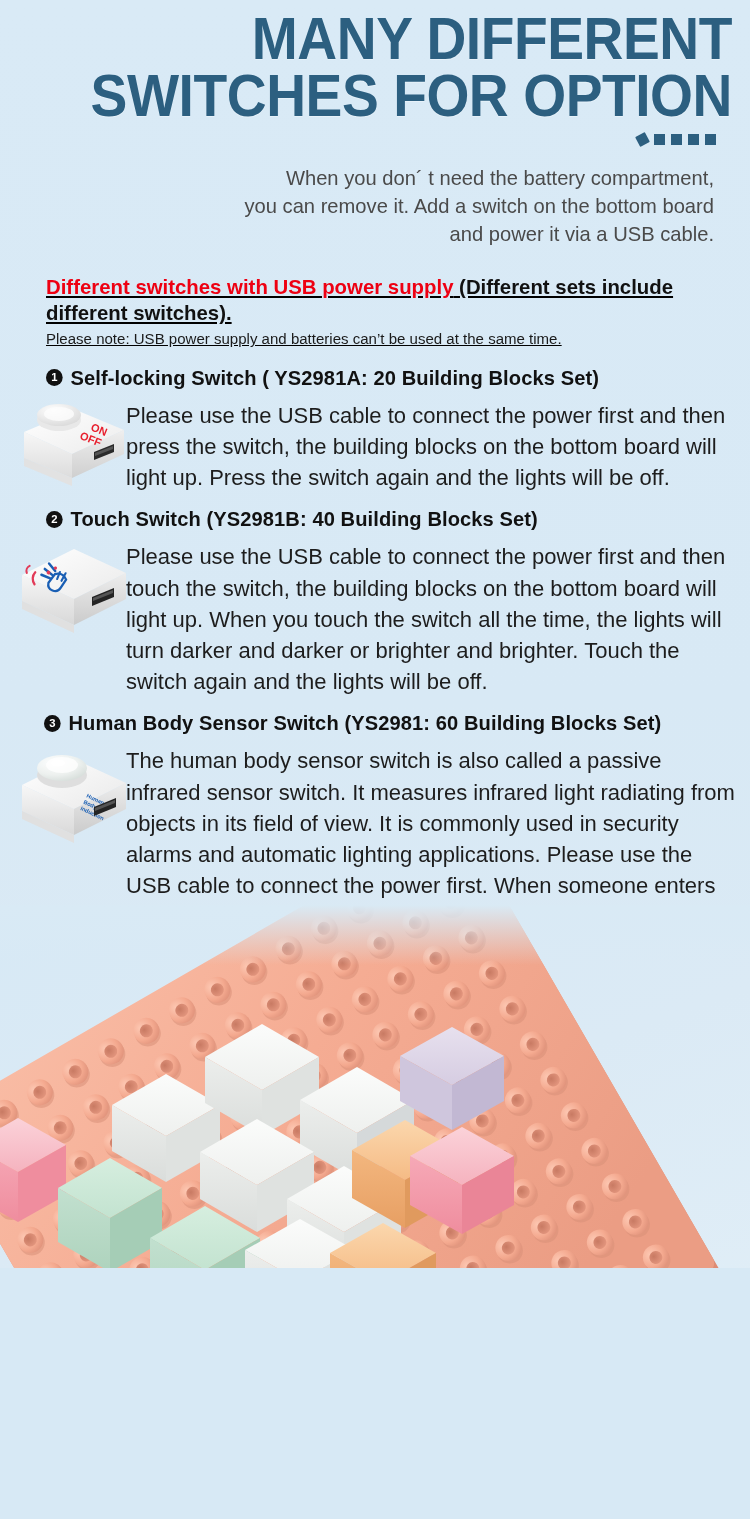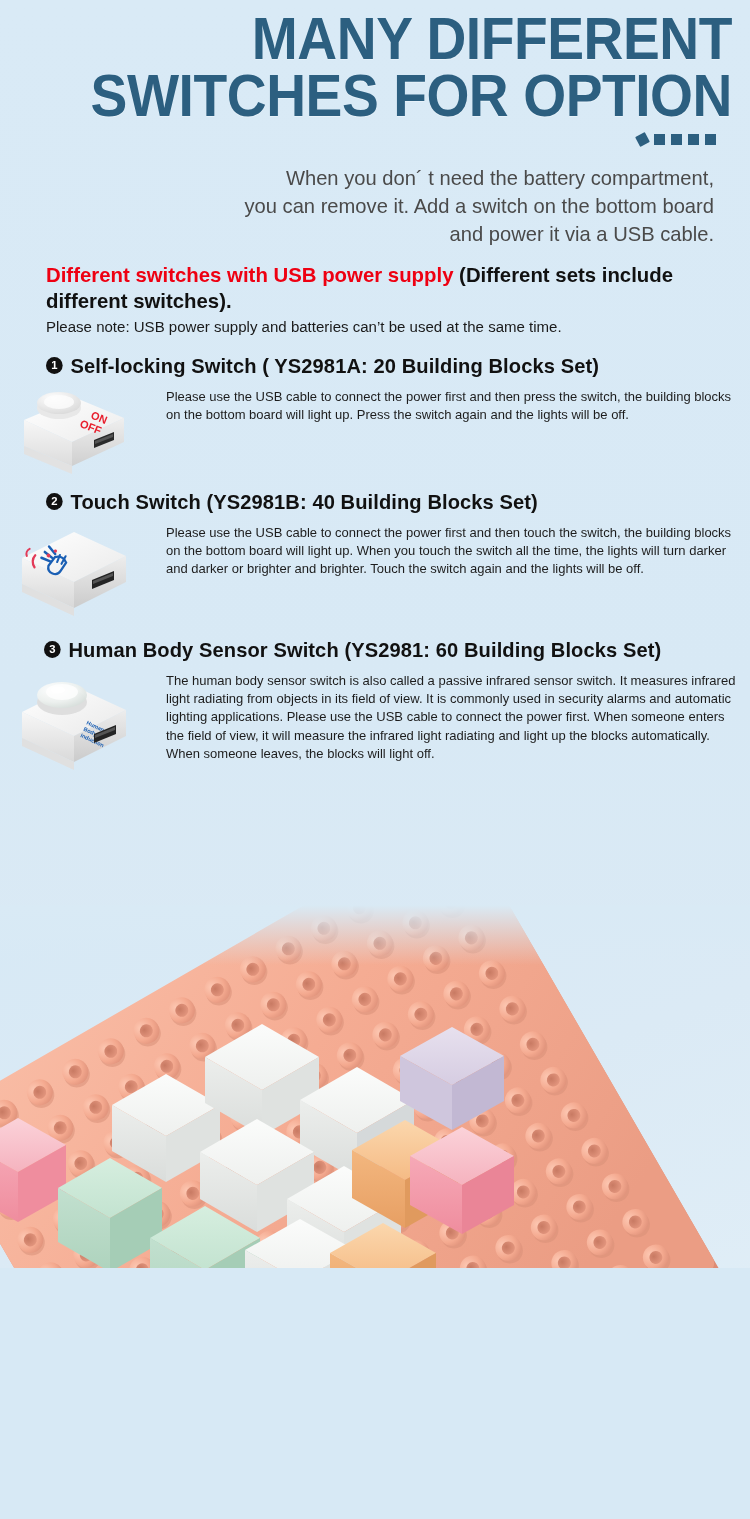--- a/index.html
+++ b/index.html
@@ -28,21 +28,21 @@
   .dots i.tilt{transform:rotate(-28deg);border-radius:1px;}
 
   .subtitle{
     margin:18px 18px 0 0;text-align:right;color:#4a4a4a;
     font-family:"Liberation Sans Narrow","Liberation Sans",sans-serif;
     font-size:21px;line-height:1.34;font-weight:400;
     transform:scaleX(0.96);transform-origin:right center;
   }
 
   
-  .redblock{margin:14px 16px 0 46px;}
+  .redblock{margin:26px 16px 0 46px;text-decoration:underline;}
   .redline{
     font-family:"Liberation Sans Narrow","Liberation Sans",sans-serif;
     font-size:21px;font-weight:700;line-height:1.24;color:#111;
     transform:scaleX(0.97);transform-origin:left center;
   }
   .redline .red{color:#ee0012;}
   .note{
     margin-top:3px;color:#1a1a1a;
     font-family:"Liberation Sans Narrow","Liberation Sans",sans-serif;
     font-size:15.5px;line-height:1.3;font-weight:400;
@@ -60,21 +60,21 @@
   .num{
     flex:0 0 auto;width:17px;height:17px;border-radius:50%;
     background:#111;color:#fff;font-size:11.5px;font-weight:700;
     display:flex;align-items:center;justify-content:center;
     font-family:"Liberation Sans",sans-serif;line-height:1;
   }
   .item-body{display:flex;align-items:flex-start;margin-top:6px;}
   .thumb{flex:0 0 auto;width:118px;height:92px;position:relative;margin-left:-38px;}
   .desc{
     flex:1 1 auto;color:#1d1d1d;font-family:"Liberation Sans",sans-serif;
-    font-size:13px;line-height:1.42;padding-top:4px;margin-left:40px;
+    font-size:22px;line-height:1.42;padding-top:4px;
   }
   .item1{margin-top:16px;}
   .item2{margin-top:14px;}
   .item3{margin-top:14px;}
   .item3 .item-head{margin-left:-2px;}
   .item3 .thumb{height:110px;}
   .item2 .thumb{height:104px;}
 
   
   .sw{position:absolute;left:10px;top:4px;}

